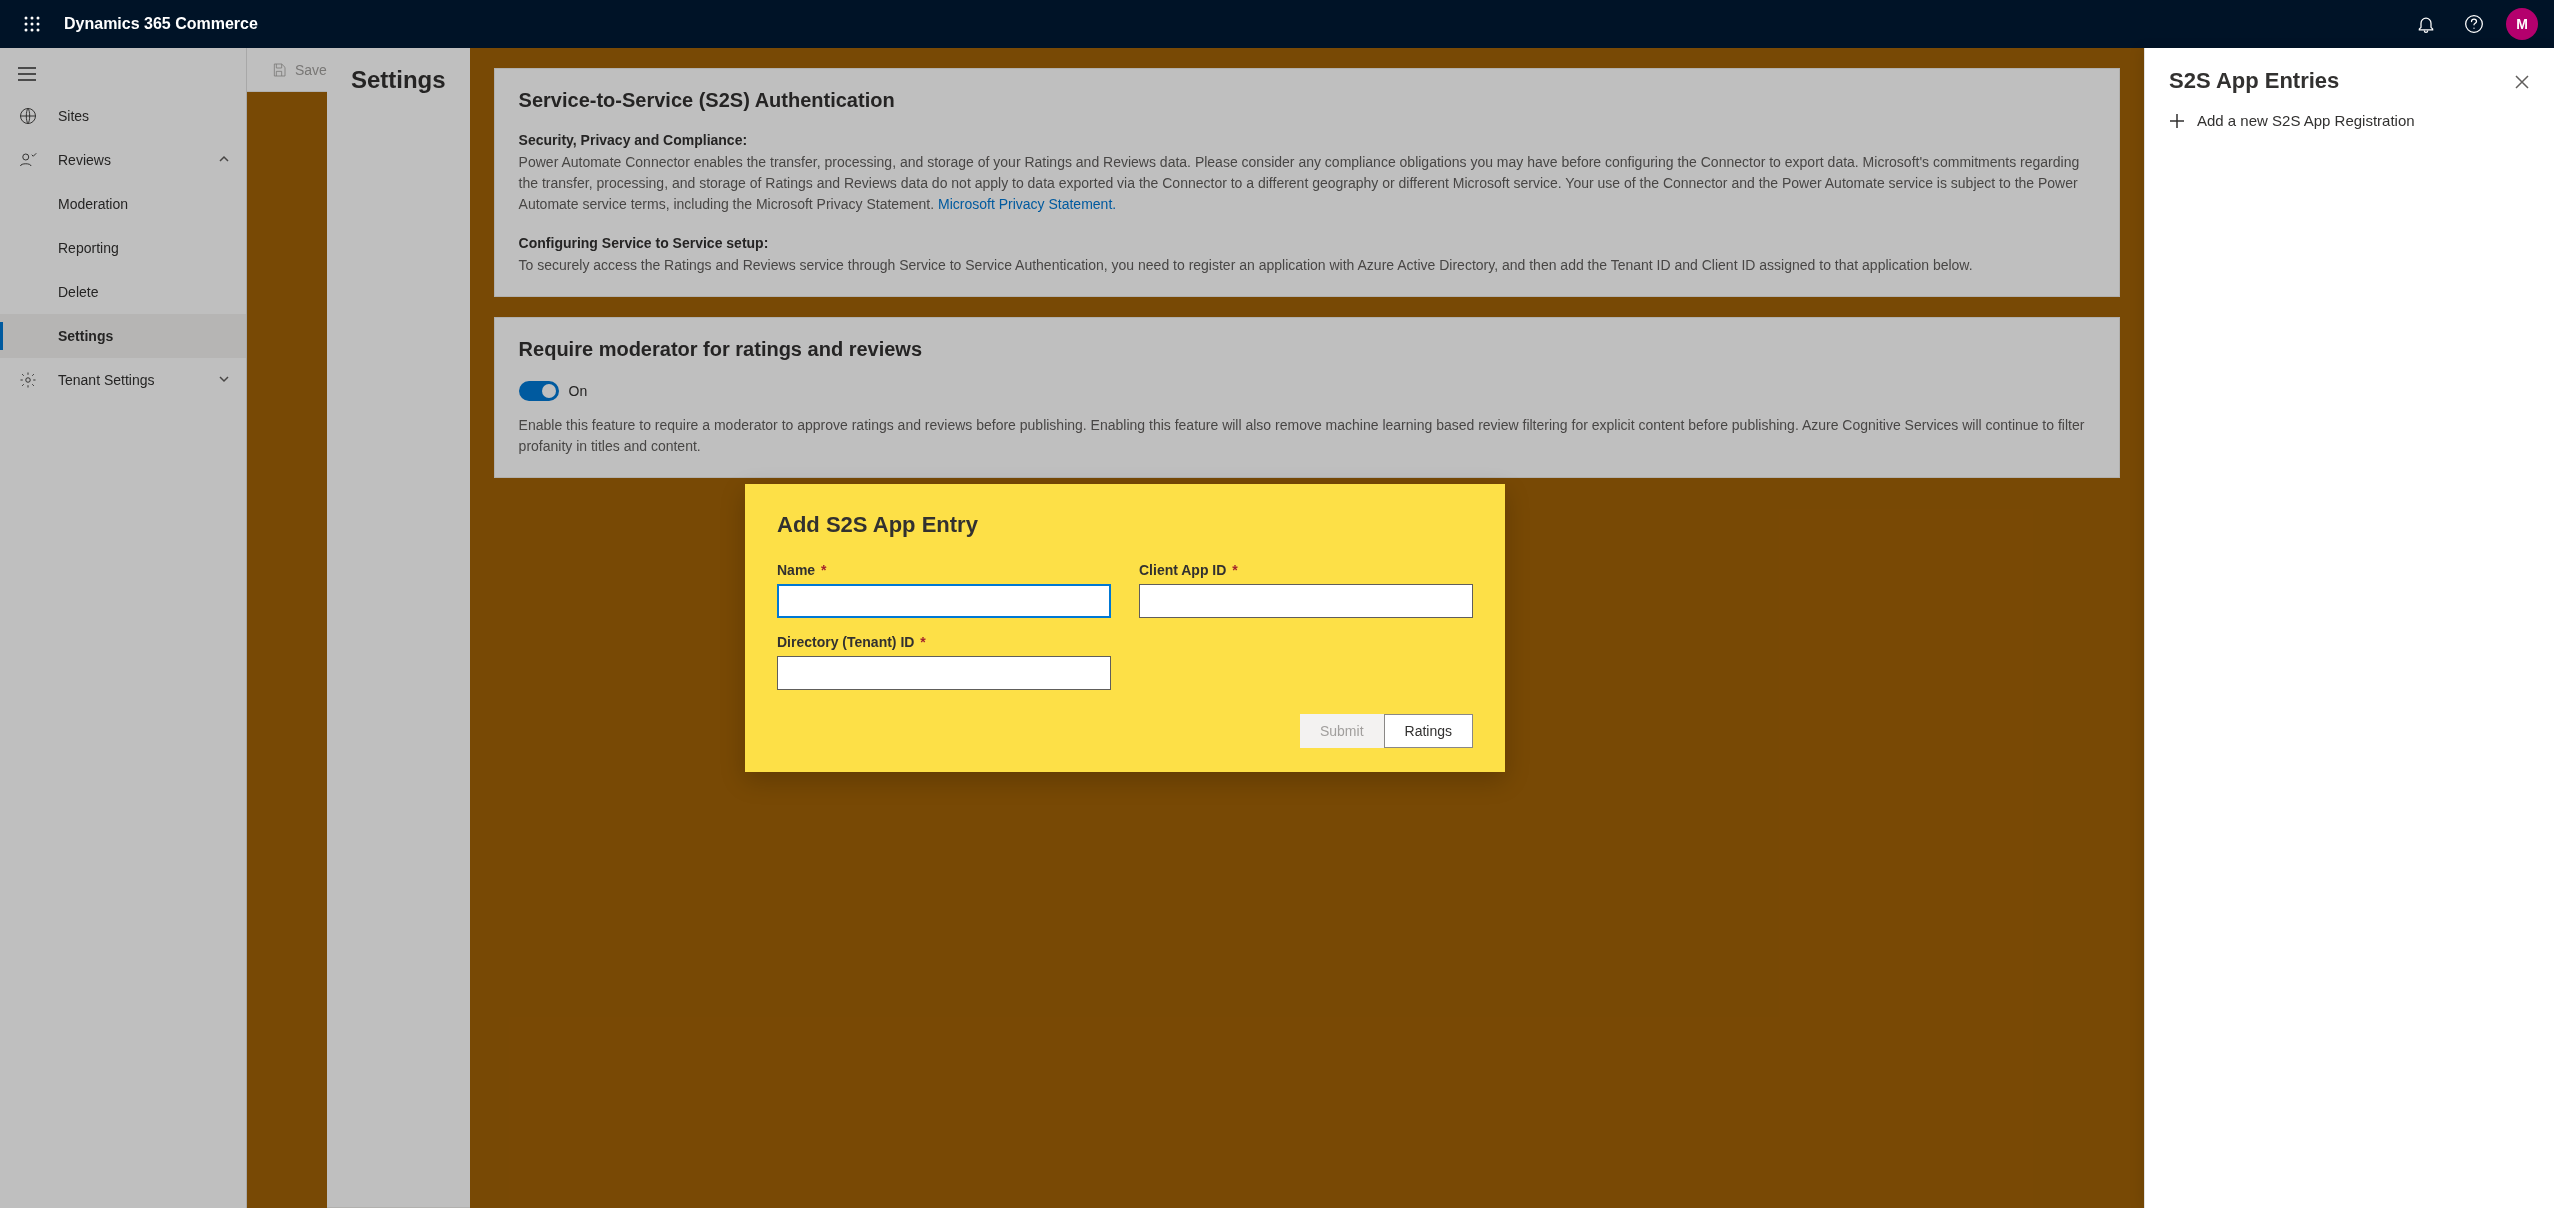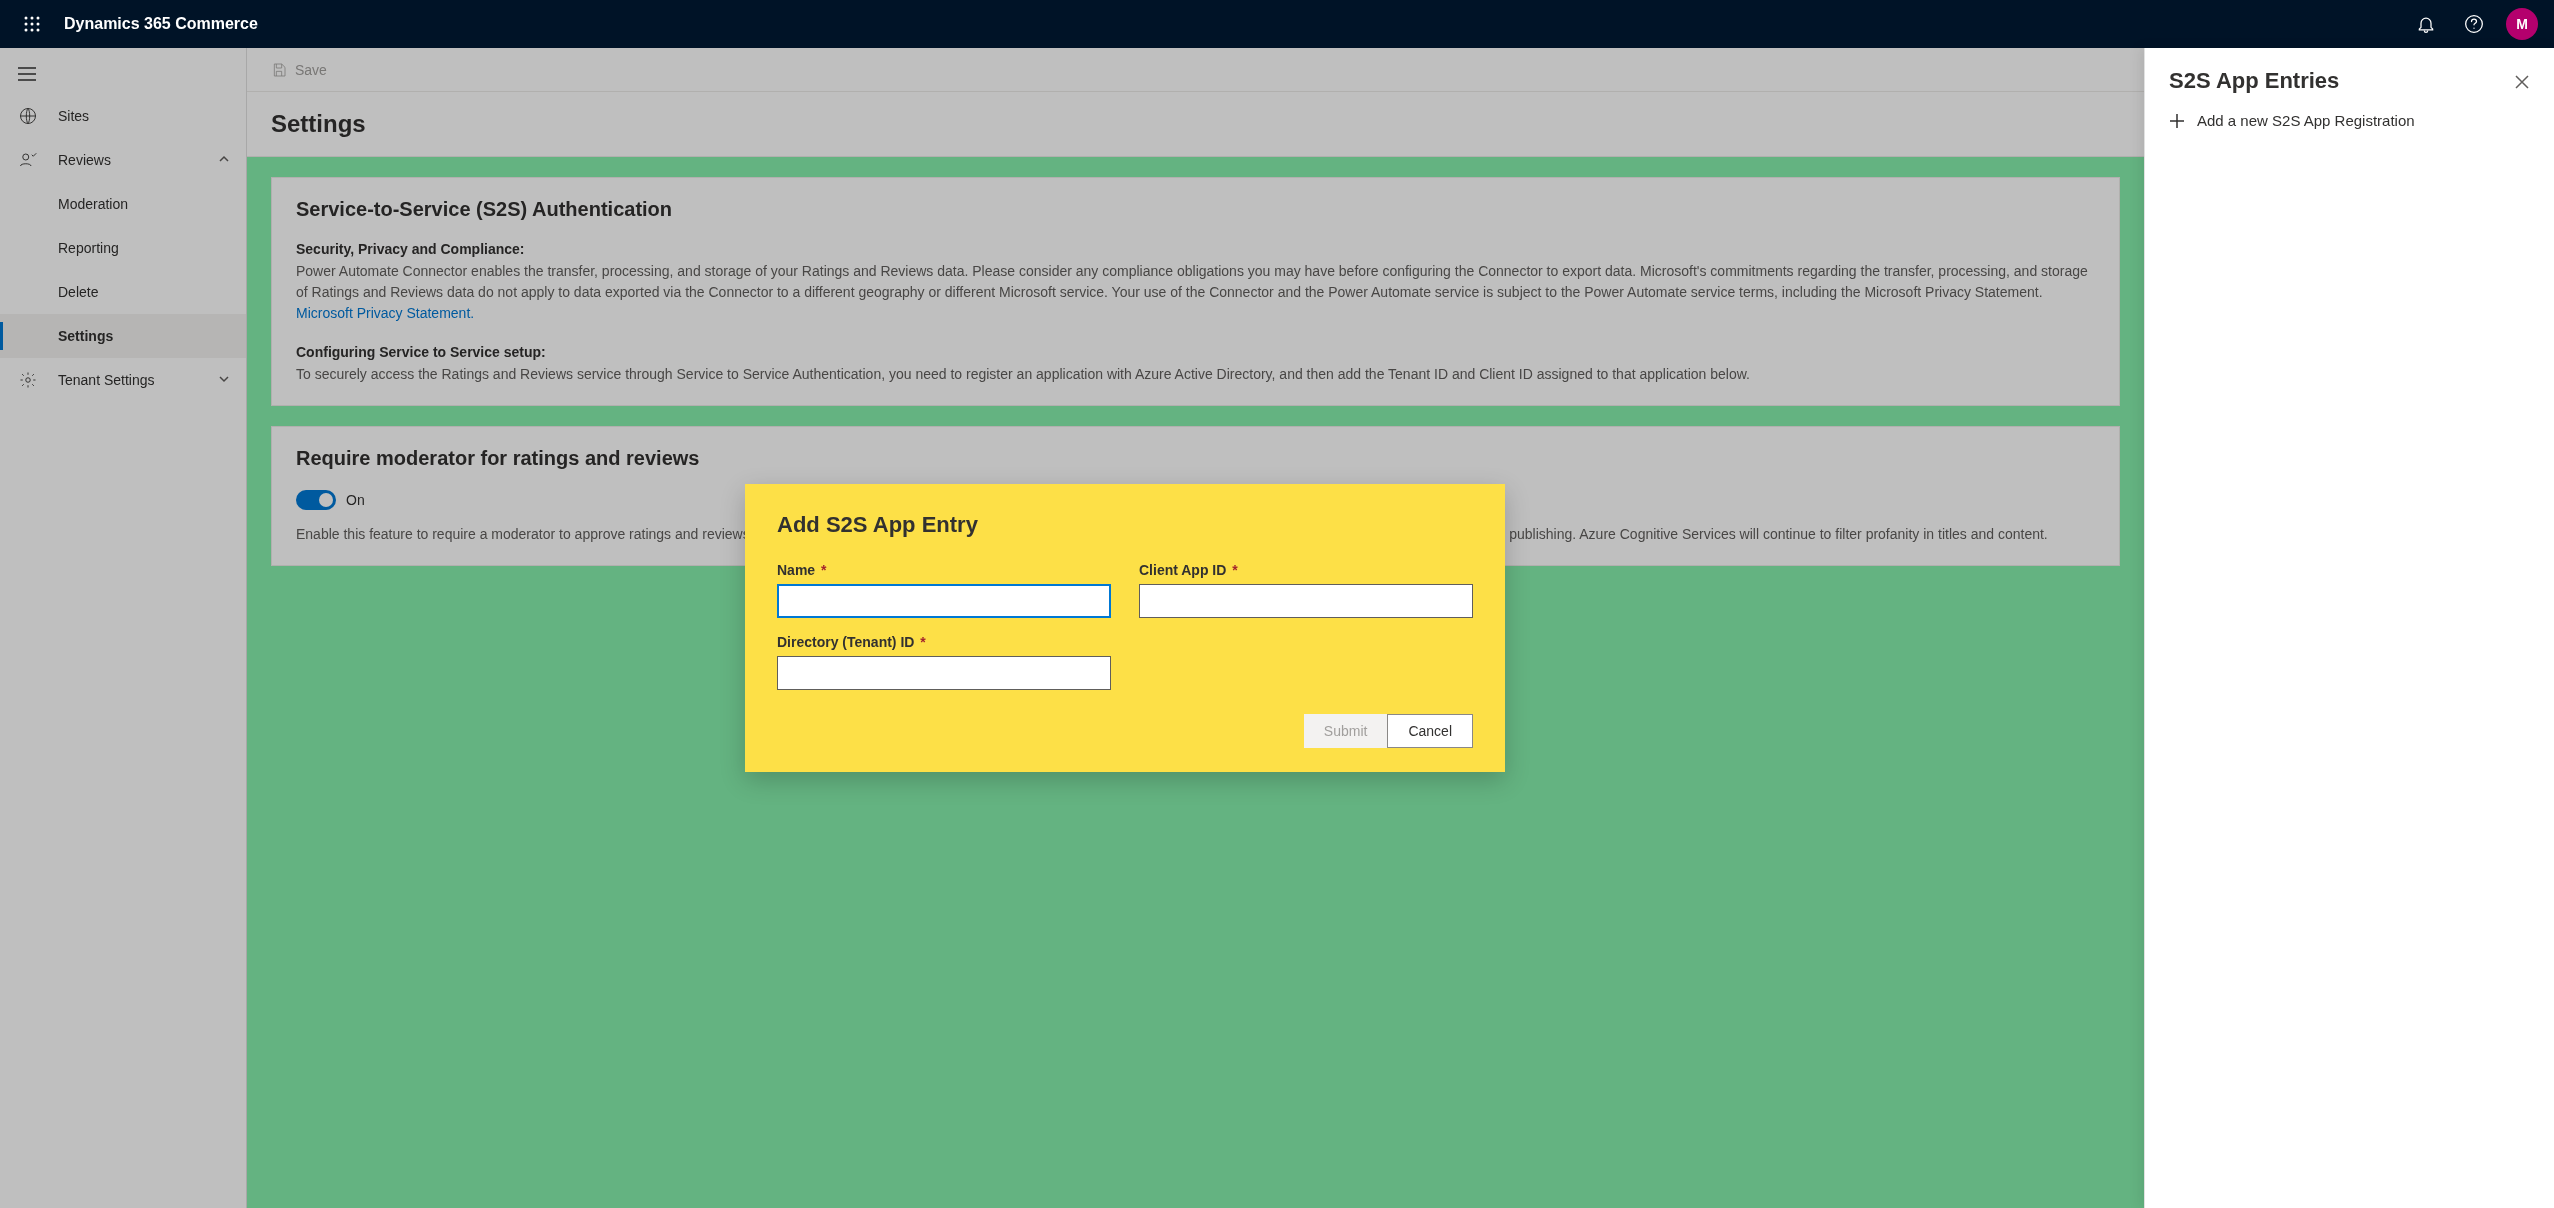--- a/index.html
+++ b/index.html
@@ -78,22 +78,22 @@
     .nav-item.selected::before {
       content: ""; position: absolute; left: 0; top: 8px; bottom: 8px;
       width: 3px; background: #0078d4;
     }
     .nav-chevron { margin-left: auto; margin-right: 16px; }
     .nav-chevron svg { stroke: #605e5c; fill: none; stroke-width: 1.5; }
 
     
     .main {
       flex: 1;
-      display: flex; flex-direction: column;
-      background: #86efac;
+      display: flex; 
+      background: #a16207;
       overflow: hidden;
     }
     .commandbar {
       height: 44px;
       background: #fff;
       border-bottom: 1px solid #edebe9;
       display: flex; align-items: center;
       padding-left: 24px;
     }
     .cmd-btn {
@@ -373,17 +373,17 @@
         <label><span>Client App ID</span> <span class="req">*</span></label>
         <input type="text" style="">
       </div>
       <div class="form-field">
         <label><span>Directory (Tenant) ID</span> <span class="req">*</span></label>
         <input type="text" style="">
       </div>
     </div>
     <div class="dialog-actions">
       <button class="btn btn-submit">Submit</button>
-      <button class="btn btn-cancel">Cancel</button>
+      <button class="btn btn-cancel">Ratings</button>
     </div>
   </div>
 
 </div>
 
 </body></html>

